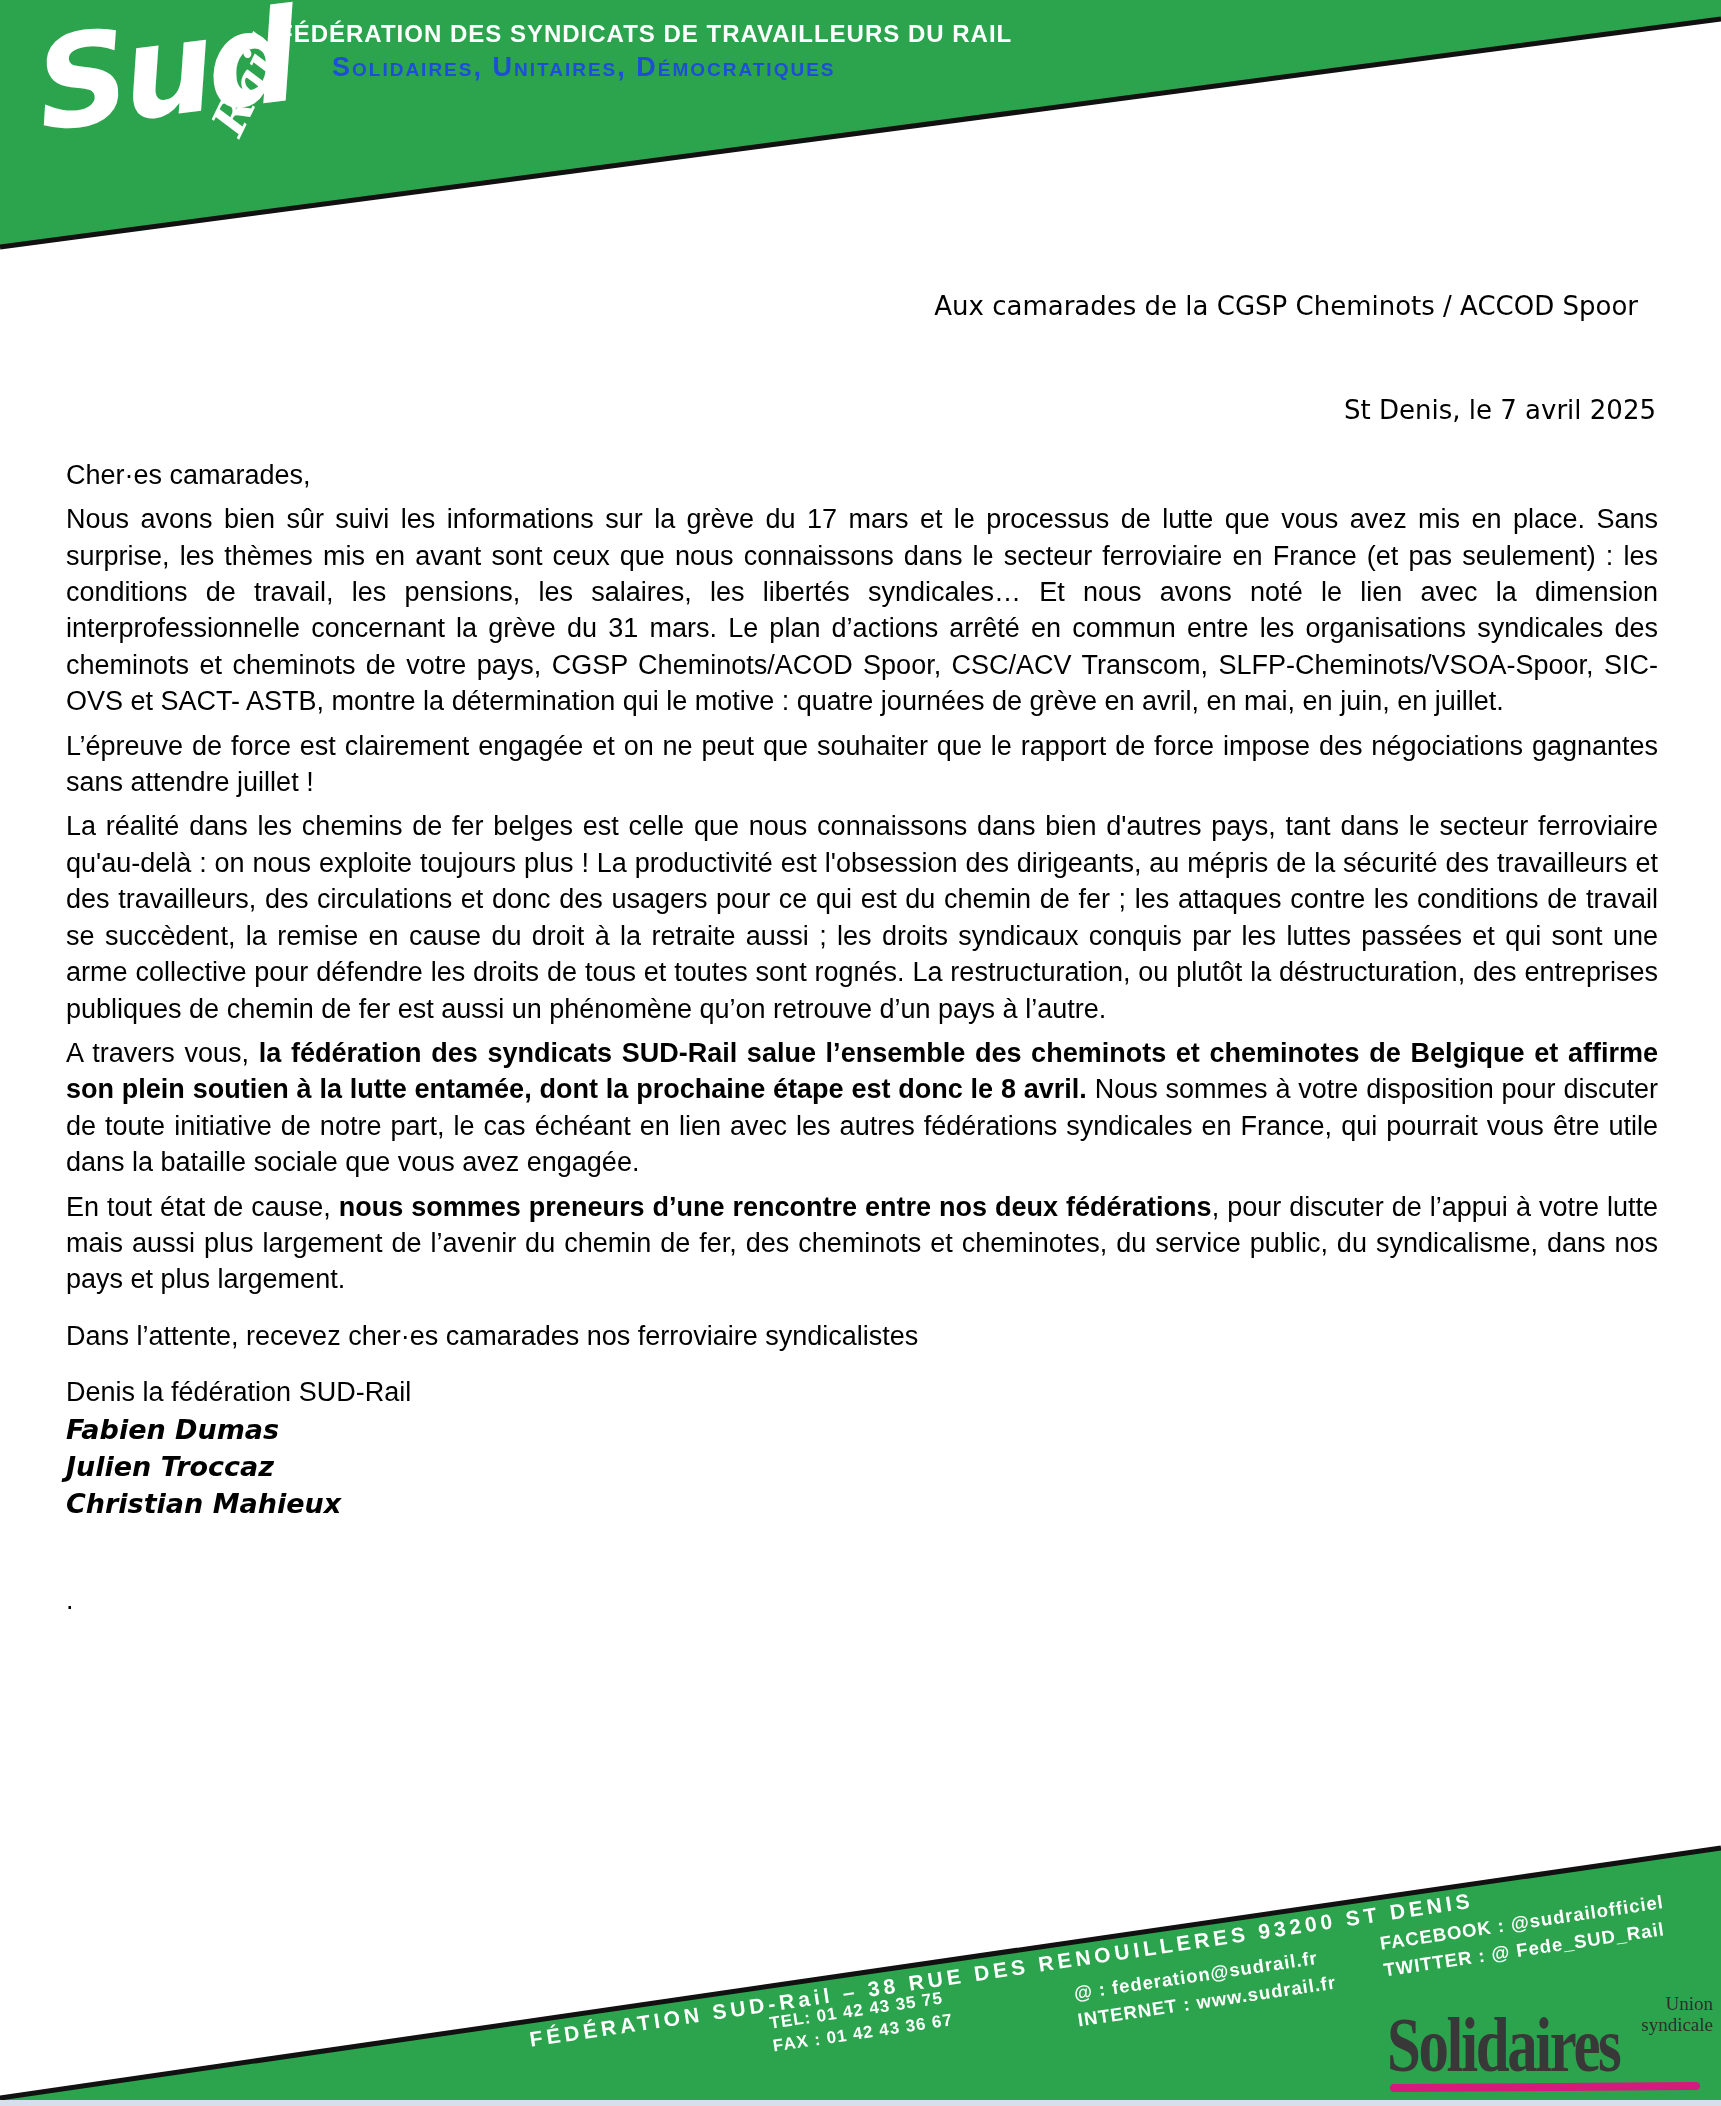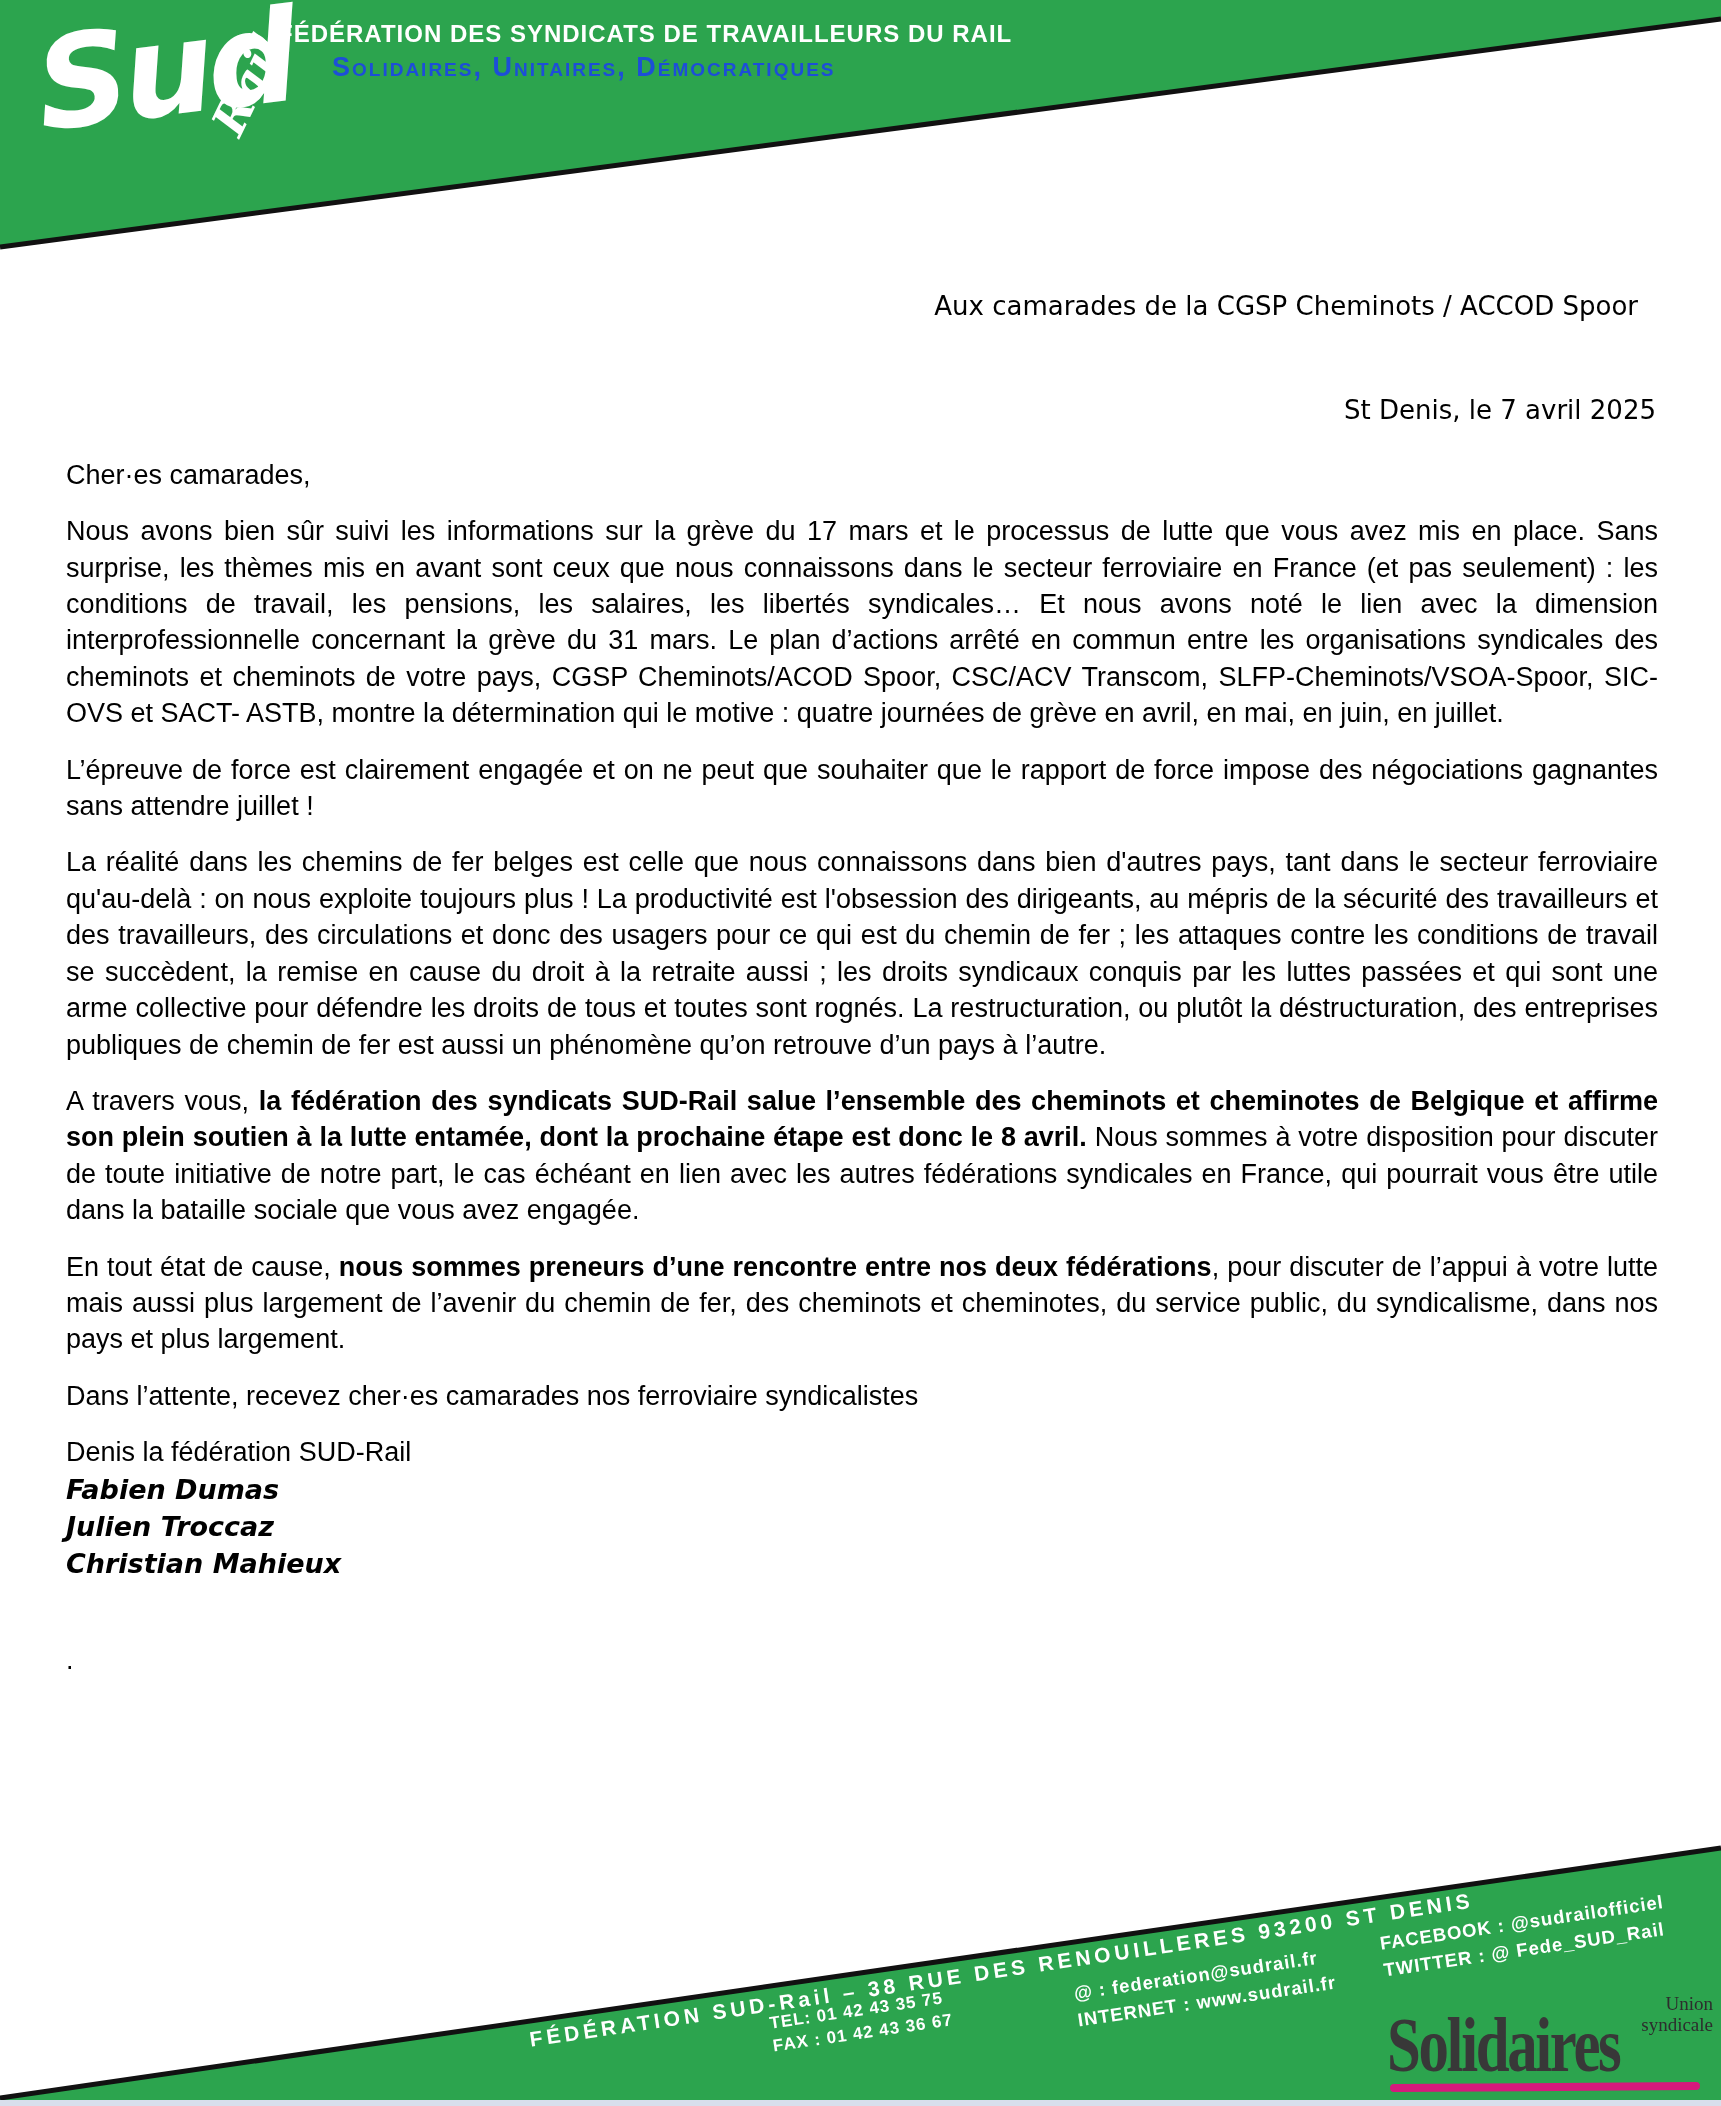--- a/index.html
+++ b/index.html
@@ -32,21 +32,21 @@
     letter-spacing:2px; color:#1d4ed8; white-space:nowrap;
   }
   
   .letter { position:absolute; left:66px; top:0; width:1592px;
             font-size:27px; line-height:36.4px; }
   .recipient { margin-top:288px; text-align:right; padding-right:20px;
                font-family:"DejaVu Sans", sans-serif; font-size:26px; white-space:nowrap; }
   .dateline  { margin-top:68px; text-align:right; padding-right:2px;
                font-family:"DejaVu Sans", sans-serif; font-size:26px; white-space:nowrap; }
   .salutation { margin-top:28px; }
-  .para { margin-top:20px; text-align:justify; }
+  .para { margin-top:8px; text-align:justify; }
   .closing { margin-top:20px; }
   .signoff { margin-top:20px; }
   .signame { font-family:"DejaVu Sans", sans-serif; font-style:italic;
              font-weight:bold; font-size:27px; line-height:37px; }
   .stray { margin-top:60px; }
   .b { font-weight:bold; }
   
   .ftr-svg { top:1840px; }
   .ftr-rot { position:absolute; transform-origin:0 0; transform:rotate(-8.4deg);
              color:#fff; font-weight:bold; white-space:nowrap; }

